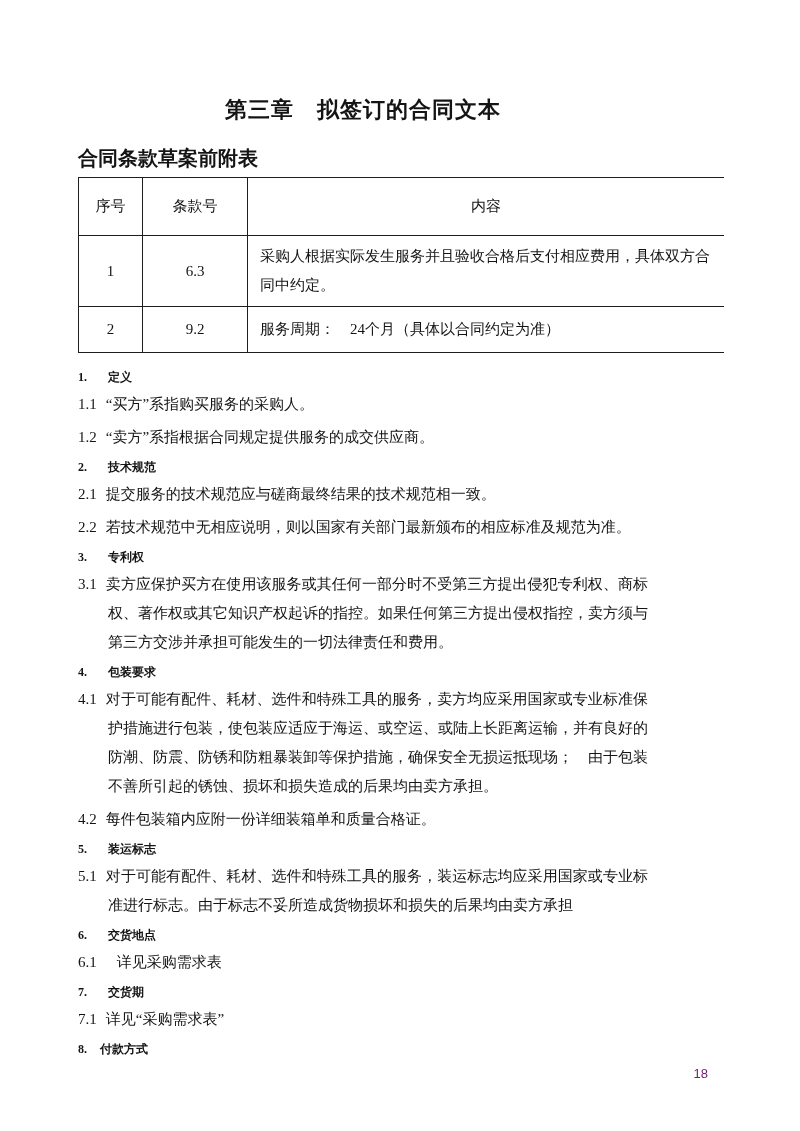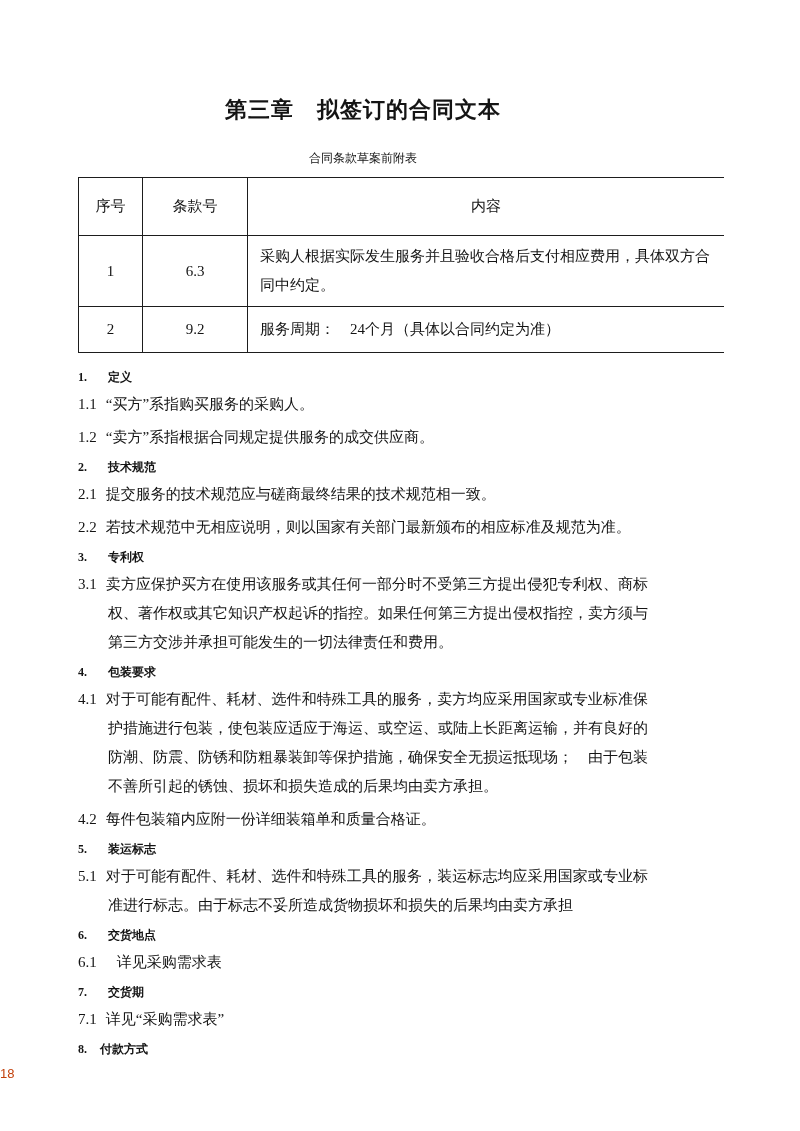--- a/index.html
+++ b/index.html
@@ -15,25 +15,24 @@
 
   .doc-title{
     text-align:center;
     font-size:22px;
     font-weight:bold;
     line-height:26px;
     letter-spacing:1px;
     margin:0;
   }
   .doc-subtitle{
-    font-size:12px;
-    font-weight:normal;
+    font-size:20px;
+    font-weight:bold;
     line-height:18px;
     margin:26px 0 10px 0;
-    text-align:center;
   }
 
   table.clause-table{
     border-collapse:collapse;
     table-layout:fixed;
     width:647px;
     margin:0 0 13px 0;
   }
   table.clause-table th,
   table.clause-table td{
@@ -72,23 +71,23 @@
     text-indent:-30px;
     text-align:justify;
   }
   .item .lbl{margin-right:9px;}
   .item.wide .lbl{margin-right:20px;}
 
   .page-number{
     position:absolute;
     left:0;right:16px;
     top:1066px;
-    text-align:left;
+    text-align:right;
     font-size:13px;
-    color:#c2410c;
+    color:#701a75;
     font-family:"Liberation Sans","DejaVu Sans",sans-serif;
   }
 </style>
 </head>
 <body>
 
 <div class="page">
   <div class="content">
 
     <h1 class="doc-title">第三章　拟签订的合同文本</h1>

